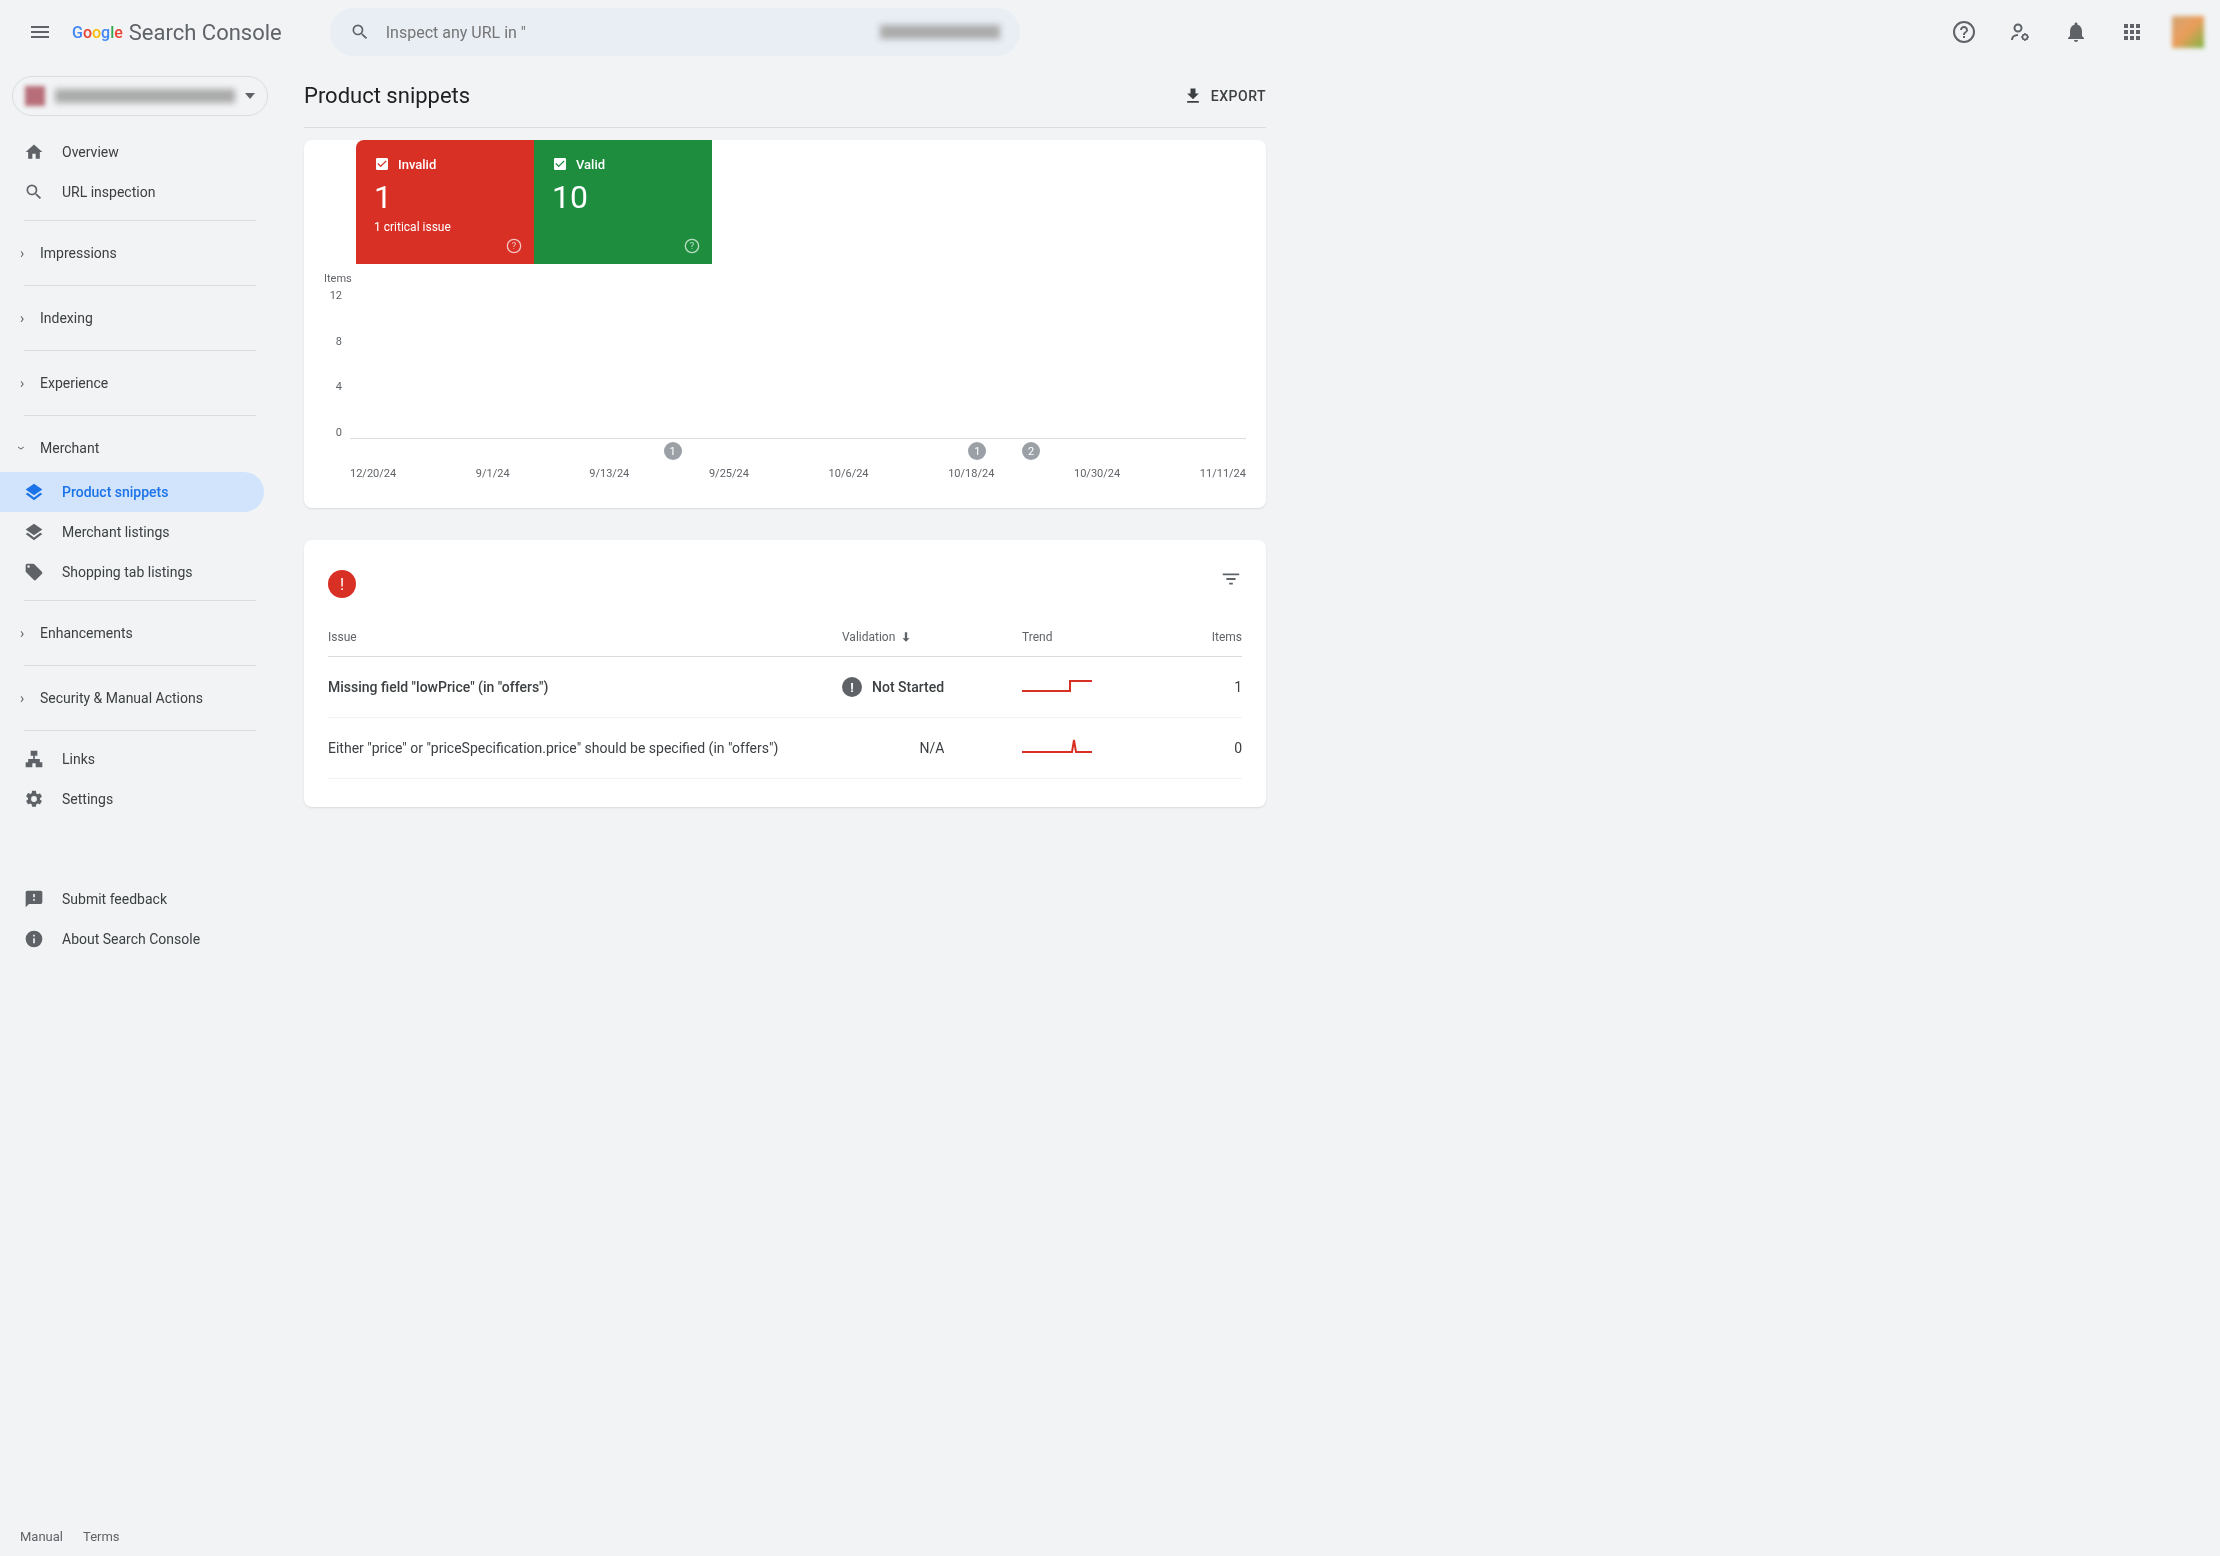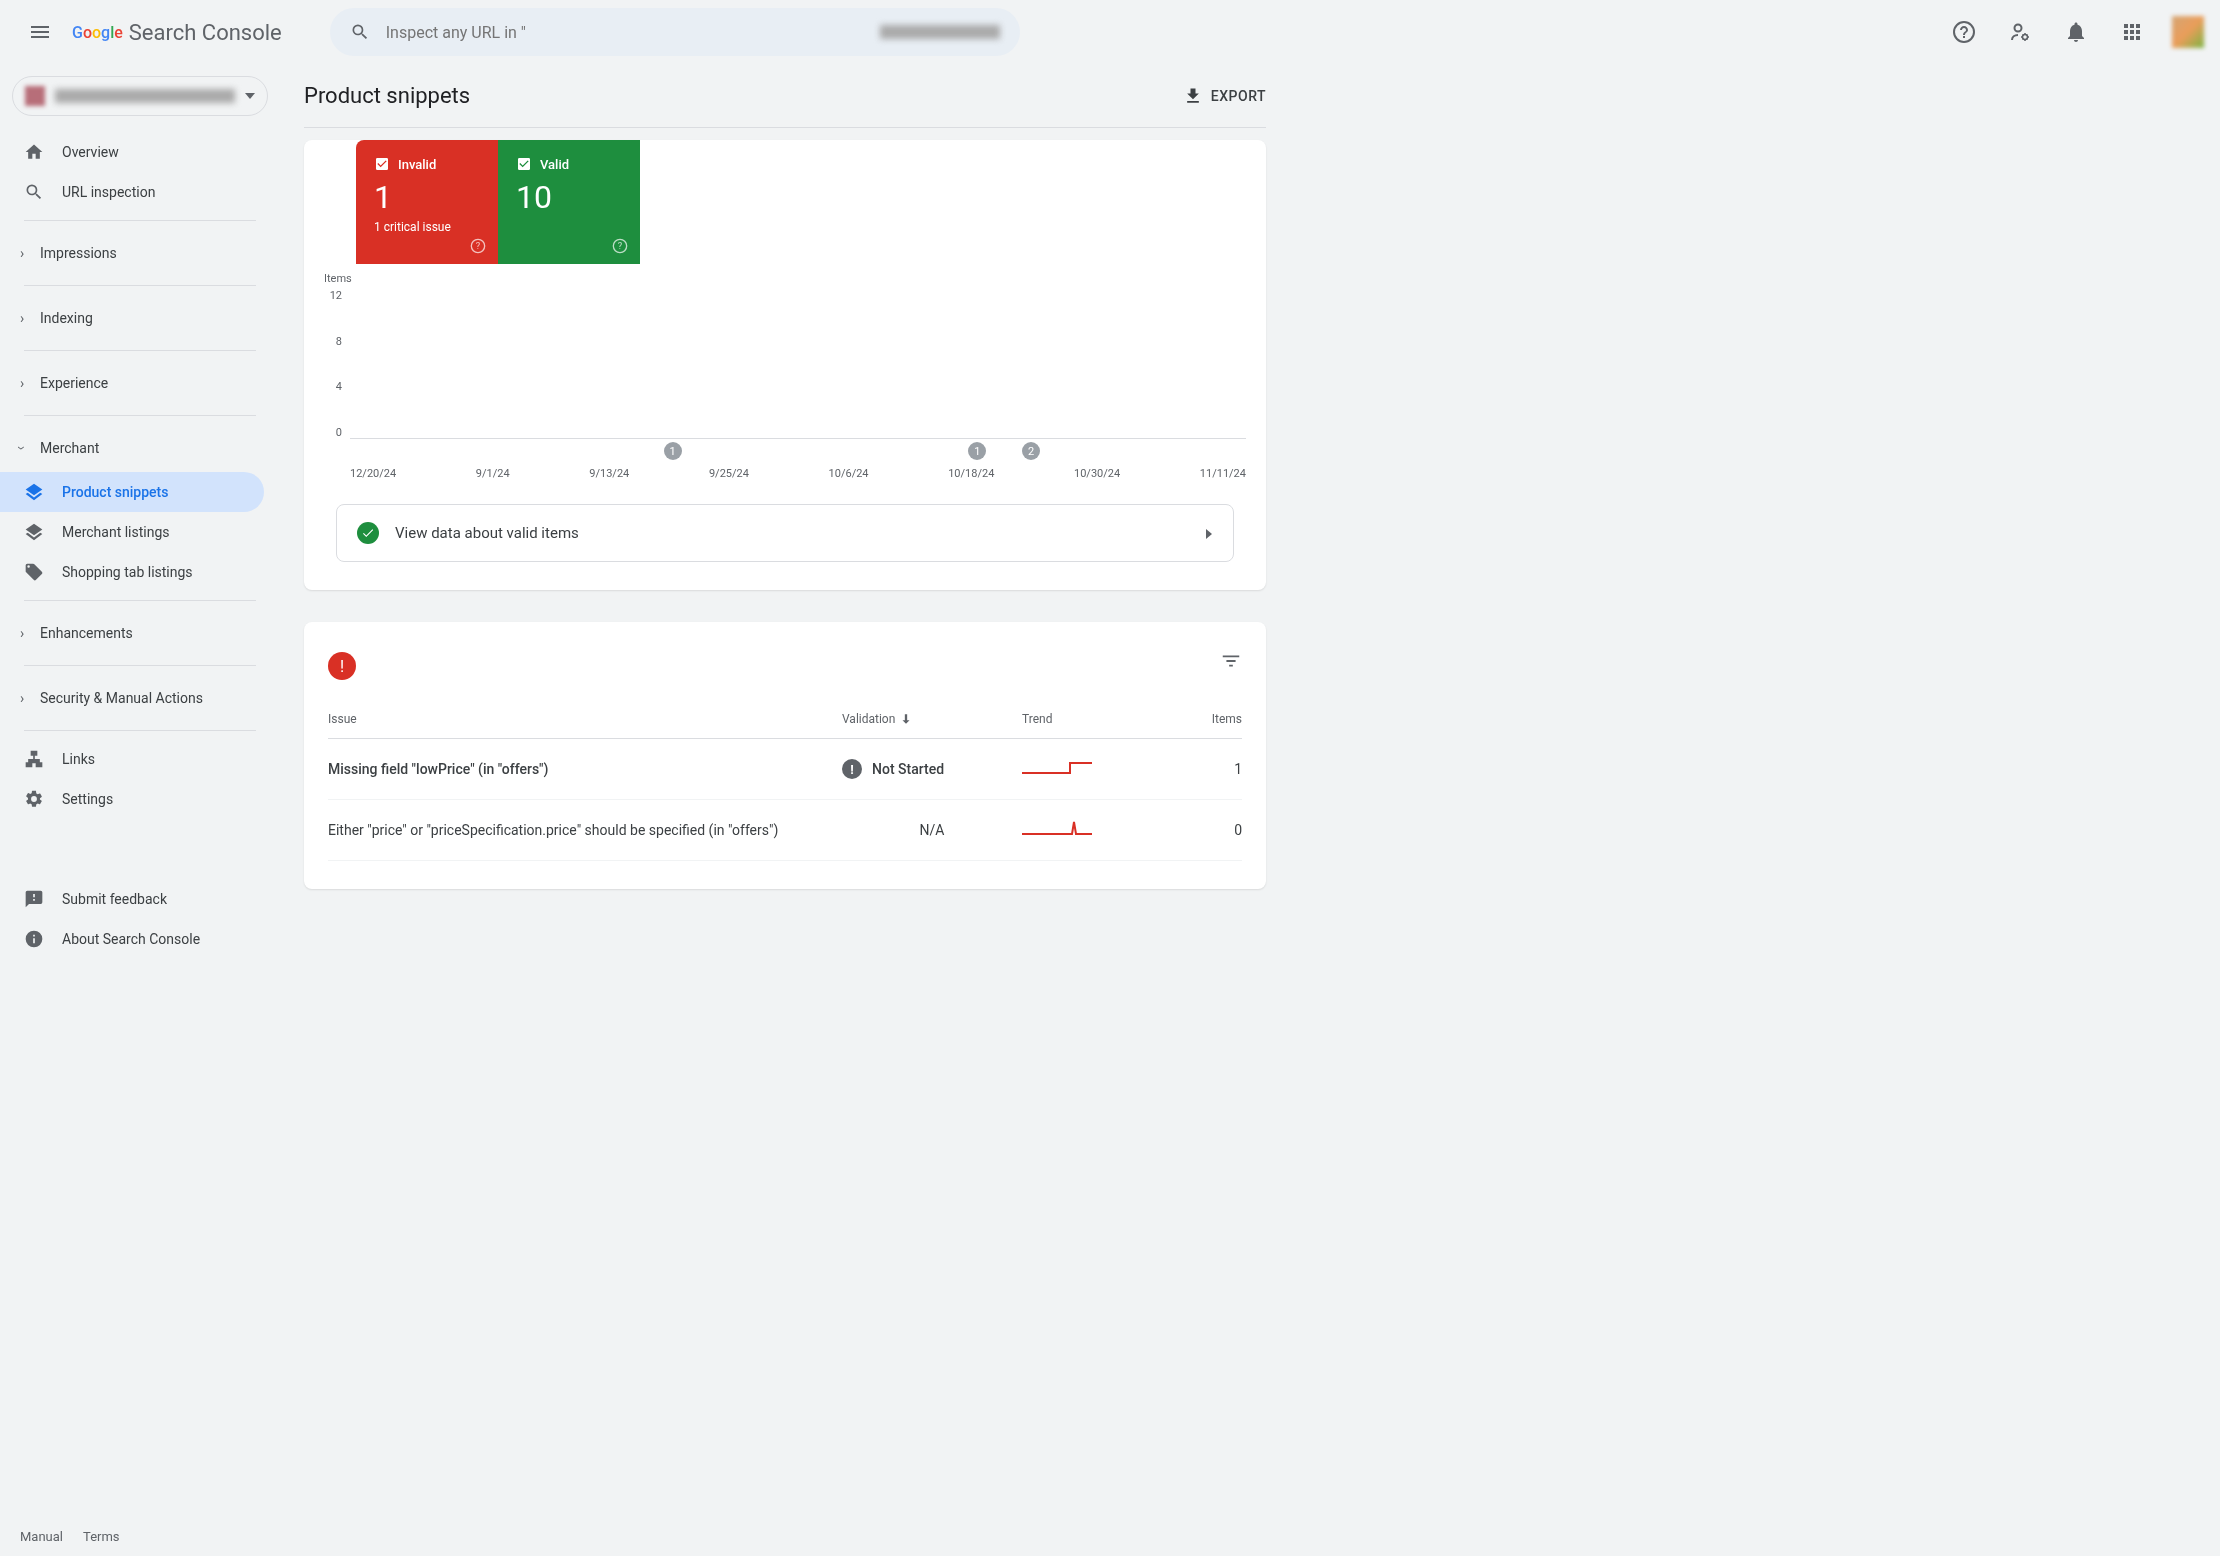--- a/index.html
+++ b/index.html
@@ -25,21 +25,21 @@
 .nav-section{height:48px;display:flex;align-items:center;padding:0 12px;gap:8px;cursor:pointer;color:#3c4043;font-size:14px}
 .nav-divider{height:1px;background:#dadce0;margin:8px 24px}
 .chev{width:20px;display:flex;justify-content:center;color:#5f6368}
 .nav-icon{width:20px;height:20px;display:flex;align-items:center;justify-content:center;color:#5f6368}
 .nav-item.selected .nav-icon{color:#1a73e8}
 .main{flex:1;padding:0 24px 40px 24px;max-width:1010px}
 .page-header{display:flex;align-items:center;height:64px;border-bottom:1px solid #dadce0;margin-bottom:0}
 .page-title{font-size:22px;color:#202124;font-weight:400}
 .export-btn{margin-left:auto;display:flex;align-items:center;gap:8px;cursor:pointer;font-size:14px;font-weight:500;letter-spacing:.5px;color:#3c4043}
 .card{background:#fff;border-radius:8px;margin-top:12px;overflow:hidden;box-shadow:0 1px 2px rgba(0,0,0,.1)}
-.status-cards{display:flex;margin-left:52px;width:284px}
+.status-cards{display:flex;margin-left:52px;width:356px}
 .status-card{flex:1;padding:16px 18px 12px;color:#fff;position:relative;height:124px}
 .sc-invalid{background:#d93025;border-radius:8px 0 0 0}
 .sc-valid{background:#1e8e3e}
 .sc-top{display:flex;align-items:center;gap:8px;font-size:13px;font-weight:500}
 .sc-count{font-size:32px;margin-top:6px}
 .sc-sub{font-size:12px;margin-top:4px}
 .sc-help{position:absolute;bottom:10px;right:12px;opacity:.7}
 .card1{padding:0 0 28px 0;border-radius:0 0 8px 8px}
 .impressions-row{display:flex;align-items:center;gap:12px;padding:16px 20px 8px 20px}
 .checkbox{width:18px;height:18px;border:2px solid #5f6368;border-radius:2px}
@@ -617,31 +617,20 @@
             <span>12/20/24</span>
               <span>9/1/24</span>
               <span>9/13/24</span>
               <span>9/25/24</span>
               <span>10/6/24</span>
               <span>10/18/24</span>
               <span>10/30/24</span>
               <span>11/11/24</span>
           </div>
         </div>
-        <div class="view-valid">
-          <div class="check-circle">
-              <svg width="14" height="14" viewBox="0 0 24 24">
-                <path fill="#fff" d="M9 16.17L4.83 12l-1.42 1.41L9 19 21 7l-1.41-1.41z"></path>
-              </svg>
-            </div>
-          <span style="font-size:15px;color:#3c4043">View data about valid items</span>
-          <svg style="margin-left:auto" width="8" height="14" viewBox="0 0 8 14">
-              <path fill="#5f6368" d="M0 12l6-5-6-5v10z" transform="translate(1 1)"></path>
-            </svg>
-        </div>
       </div>
     </div>
 
     <div class="card card2">
       <div class="invalid-header">
         <div class="err-circle">!</div>
         <div class="filter-icon">
             <svg width="22" height="22" viewBox="0 0 24 24">
               <path fill="#5f6368" d="M3 6h18v2H3zm4 5h10v2H7zm3 5h4v2h-4z"></path>
             </svg>

